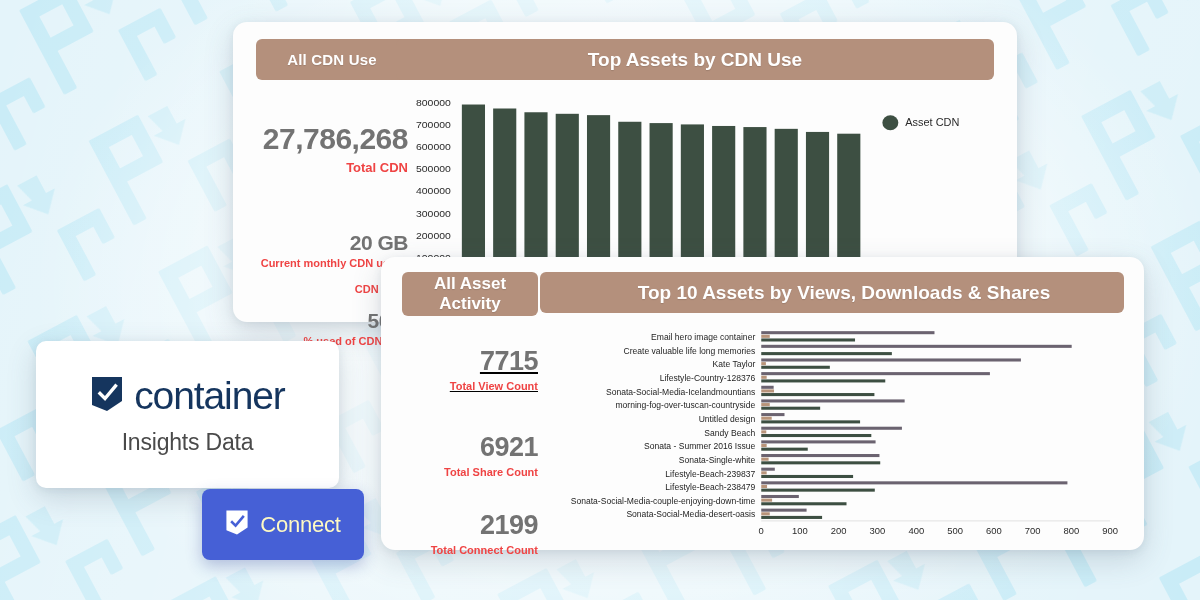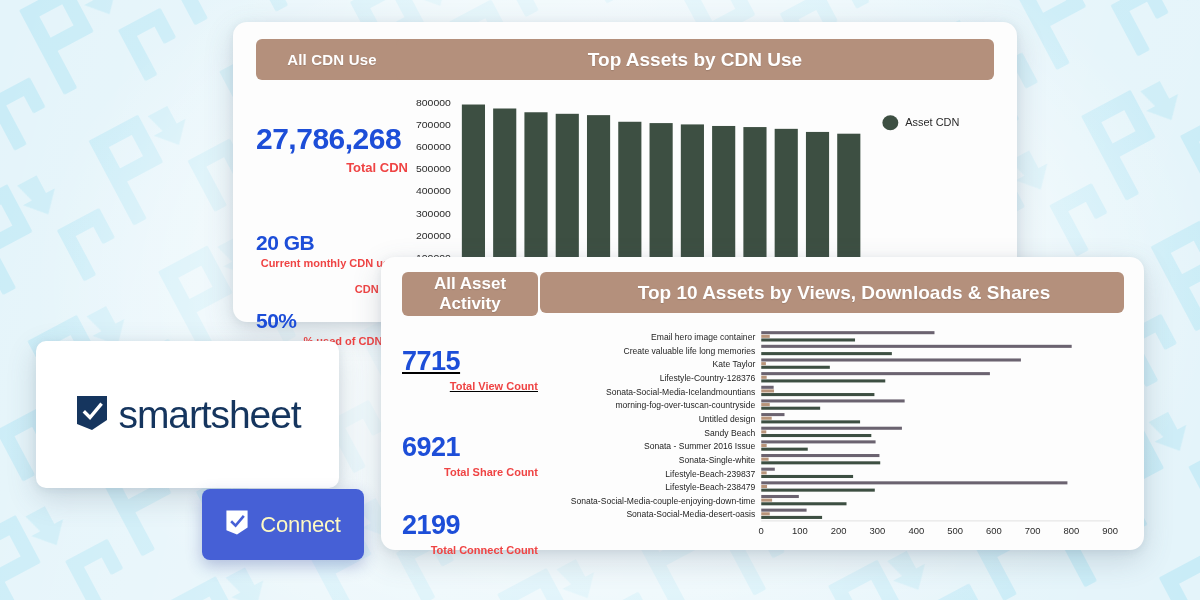--- a/index.html
+++ b/index.html
@@ -53,23 +53,23 @@
     line-height: 1.15;
   }
 
   
   #card-cdn { left: 233px; top: 22px; width: 784px; height: 300px; }
 
   #cdn-left { position: absolute; left: 23px; top: 17px; width: 152px; }
   #cdn-pill { height: 41px; width: 152px; font-size: 15px; letter-spacing: .2px; }
 
   .big-num {
-    color: #1d4ed8;
+    color: #737373;
     font-weight: bold;
-    text-align: left;
+    text-align: right;
     letter-spacing: -.5px;
   }
   .small-lbl {
     color: #ef4444;
     font-weight: bold;
     text-align: right;
   }
 
   #cdn-total { font-size: 30px; margin-top: 42px; }
   #cdn-total-lbl { font-size: 13px; margin-top: 4px; }
@@ -331,22 +331,23 @@
   </div>
 
   <div class="card" id="card-brand">
     <div id="brand-row">
       <span>
         <svg width="34" height="38" viewBox="0 0 34 38" aria-hidden="true">
           <path d="M2 2 H32 V26 L17 36 L2 30 Z" fill="#15355e"></path>
           <path d="M10 18.5 l5 5 l10.5 -12.5" fill="none" stroke="#ffffff" stroke-width="3.4" stroke-linecap="square" stroke-linejoin="miter"></path>
         </svg>
       </span>
-      <span id="brand-word">smartsheet</span>
-    </div>
+      <span id="brand-word">container</span>
+    </div>
+    <div id="brand-sub">Insights Data</div>
   </div>
 
   <div id="connect-btn">
     <span>
       <svg width="24" height="27" viewBox="0 0 34 38" aria-hidden="true">
         <path d="M2 2 H32 V26 L17 36 L2 30 Z" fill="#ffffff"></path>
         <path d="M10 18.5 l5 5 l10.5 -12.5" fill="none" stroke="#4660d6" stroke-width="3.6" stroke-linecap="square" stroke-linejoin="miter"></path>
       </svg>
     </span>
     <span id="connect-label">Connect</span>

